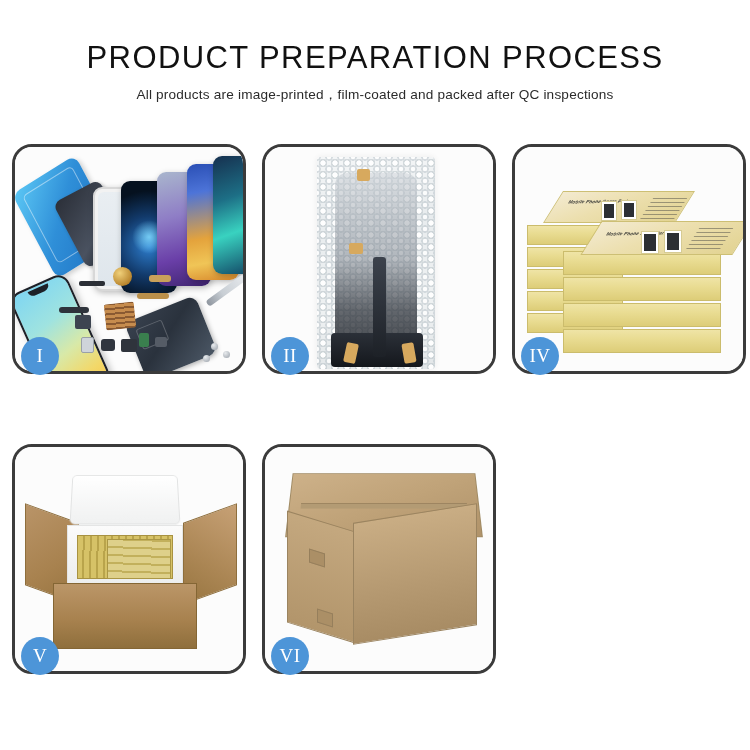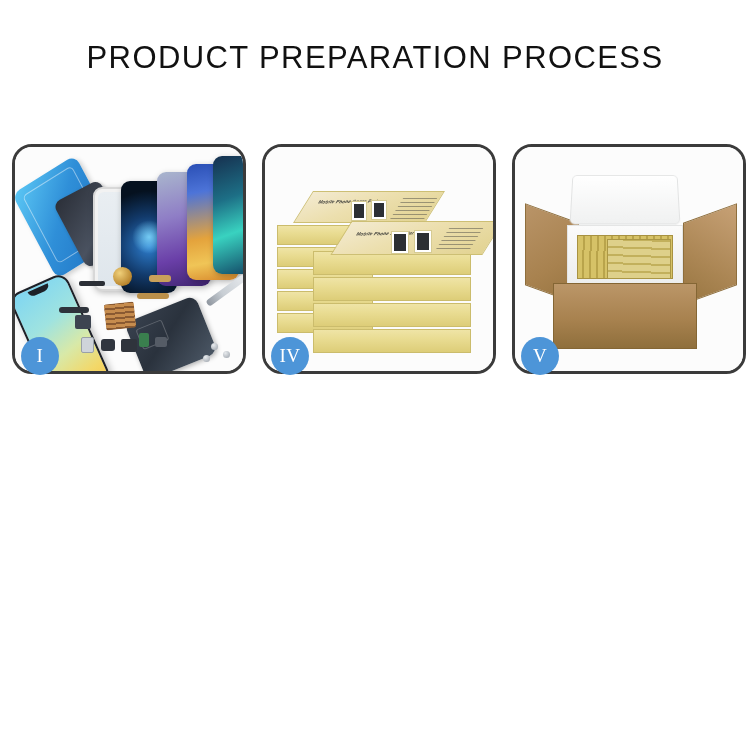--- a/index.html
+++ b/index.html
@@ -338,20 +338,21 @@
   .vi-tape1{ left:44px; top:104px; width:16px; height:14px; transform:skewY(17deg);}
   .vi-tape2{ left:52px; top:164px; width:16px; height:14px; transform:skewY(17deg);}
 </style>
 </head>
 <body>
 
 <div class="page">
 
   <div class="header">
     <h1>PRODUCT PREPARATION PROCESS</h1>
+    <div class="sub">All products are image-printed，film-coated and packed after QC inspections</div>
   </div>
 
   <div class="grid">
 
     <div class="panel">
       <div class="inner">
         <div class="scene">
           <div class="blue-film"></div>
           <div class="blue-film2"></div>
           <div class="phone ph-front"></div>
@@ -375,20 +376,35 @@
           <div class="part p10"></div>
           <div class="driver"></div>
           <div class="screw s1"></div>
           <div class="screw s2"></div>
           <div class="screw s3"></div>
         </div>
       </div>
       <div class="badge">I</div>
     </div>
 
+    <div class="panel">
+      <div class="inner">
+        <div class="scene">
+          <div class="bag-panel"></div>
+          <div class="bag-bottom"></div>
+          <div class="flex-strip"></div>
+          <div class="tab t1"></div>
+          <div class="tab t2"></div>
+          <div class="tab t3"></div>
+          <div class="tab t4"></div>
+          <div class="bag"></div>
+        </div>
+      </div>
+      <div class="badge">II</div>
+    </div>
 
 
     <div class="panel">
       <div class="inner">
         <div class="scene">
           <div class="stack">
 
             <div class="sbox" style="left:2px;  top:56px;  width:96px; height:20px;"></div>
             <div class="sbox" style="left:2px;  top:78px;  width:96px; height:20px;"></div>
             <div class="sbox" style="left:2px;  top:100px; width:96px; height:20px;"></div>
@@ -433,15 +449,27 @@
           <div class="v-foam"></div>
           <div class="v-foamwall"></div>
           <div class="v-inner"></div>
           <div class="v-inner2"></div>
           <div class="v-front"></div>
         </div>
       </div>
       <div class="badge">V</div>
     </div>
 
+    <div class="panel">
+      <div class="inner">
+        <div class="scene">
+          <div class="vi-top"></div>
+          <div class="vi-left"></div>
+          <div class="vi-right"></div>
+          <div class="vi-tape vi-tape1"></div>
+          <div class="vi-tape vi-tape2"></div>
+        </div>
+      </div>
+      <div class="badge">VI</div>
+    </div>
 
   </div>
 </div>
 
 </body></html>

